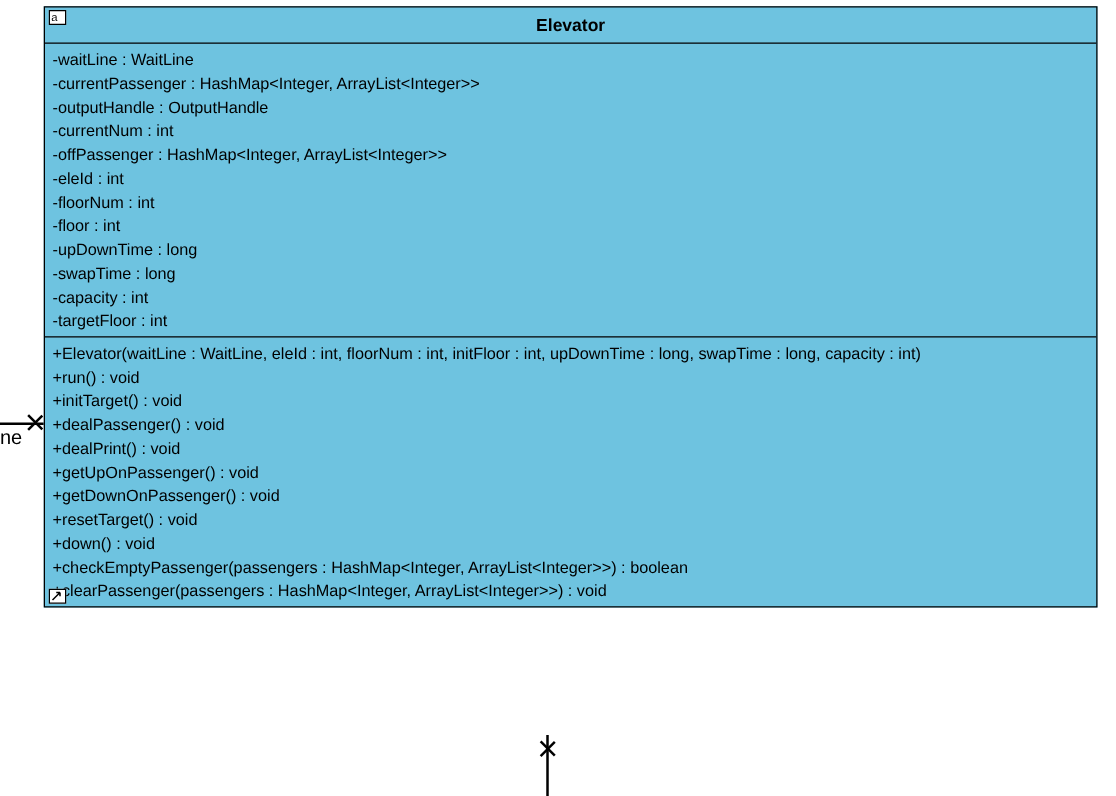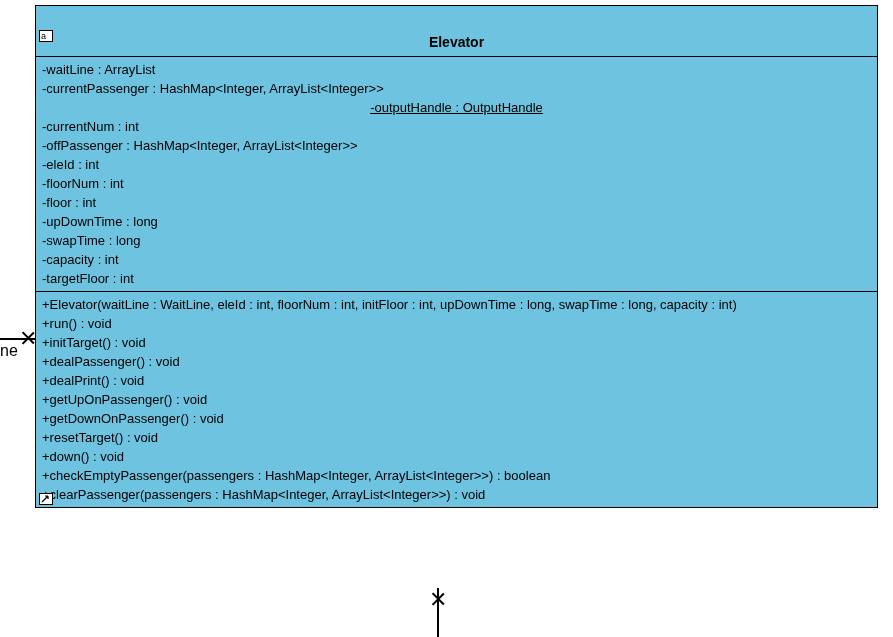--- a/index.html
+++ b/index.html
@@ -26,21 +26,20 @@
   .title-compartment {
     border-bottom: 1.5px solid #000;
     position: relative;
     height: 28px;
   }
   .title-text {
     text-align: center;
     font-weight: bold;
     font-size: 14px;
     line-height: 28px;
-    margin-top: 22px;
   }
   .link-indicator {
     position: absolute;
     left: 3px;
     top: 2px;
     width: 14px;
     height: 12px;
     background: #fff;
     border: 1px solid #000;
     font-size: 9px;
@@ -55,22 +54,20 @@
   }
   .compartment:last-child {
     border-bottom: none;
     position: relative;
   }
   .row {
     line-height: 19px;
     white-space: nowrap;
   }
   .static {
-    text-decoration: underline;
-    text-align: center;
   }
   .arrow-decor {
     position: absolute;
     left: 3px;
     bottom: 2px;
     width: 14px;
     height: 12px;
     background: #fff;
     border: 1px solid #000;
     box-sizing: border-box;
@@ -117,21 +114,21 @@
 <div class="cross" style="left:430px; top:591px;"></div>
 
 <div class="class-box">
 
   <div class="title-compartment">
     <div class="link-indicator">a</div>
     <div class="title-text">Elevator</div>
   </div>
 
   <div class="compartment">
-    <div class="row">-waitLine : ArrayList</div>
+    <div class="row">-waitLine : WaitLine</div>
     <div class="row">-currentPassenger : HashMap&lt;Integer, ArrayList&lt;Integer&gt;&gt;</div>
     <div class="row static">-outputHandle : OutputHandle</div>
     <div class="row">-currentNum : int</div>
     <div class="row">-offPassenger : HashMap&lt;Integer, ArrayList&lt;Integer&gt;&gt;</div>
     <div class="row">-eleId : int</div>
     <div class="row">-floorNum : int</div>
     <div class="row">-floor : int</div>
     <div class="row">-upDownTime : long</div>
     <div class="row">-swapTime : long</div>
     <div class="row">-capacity : int</div>

